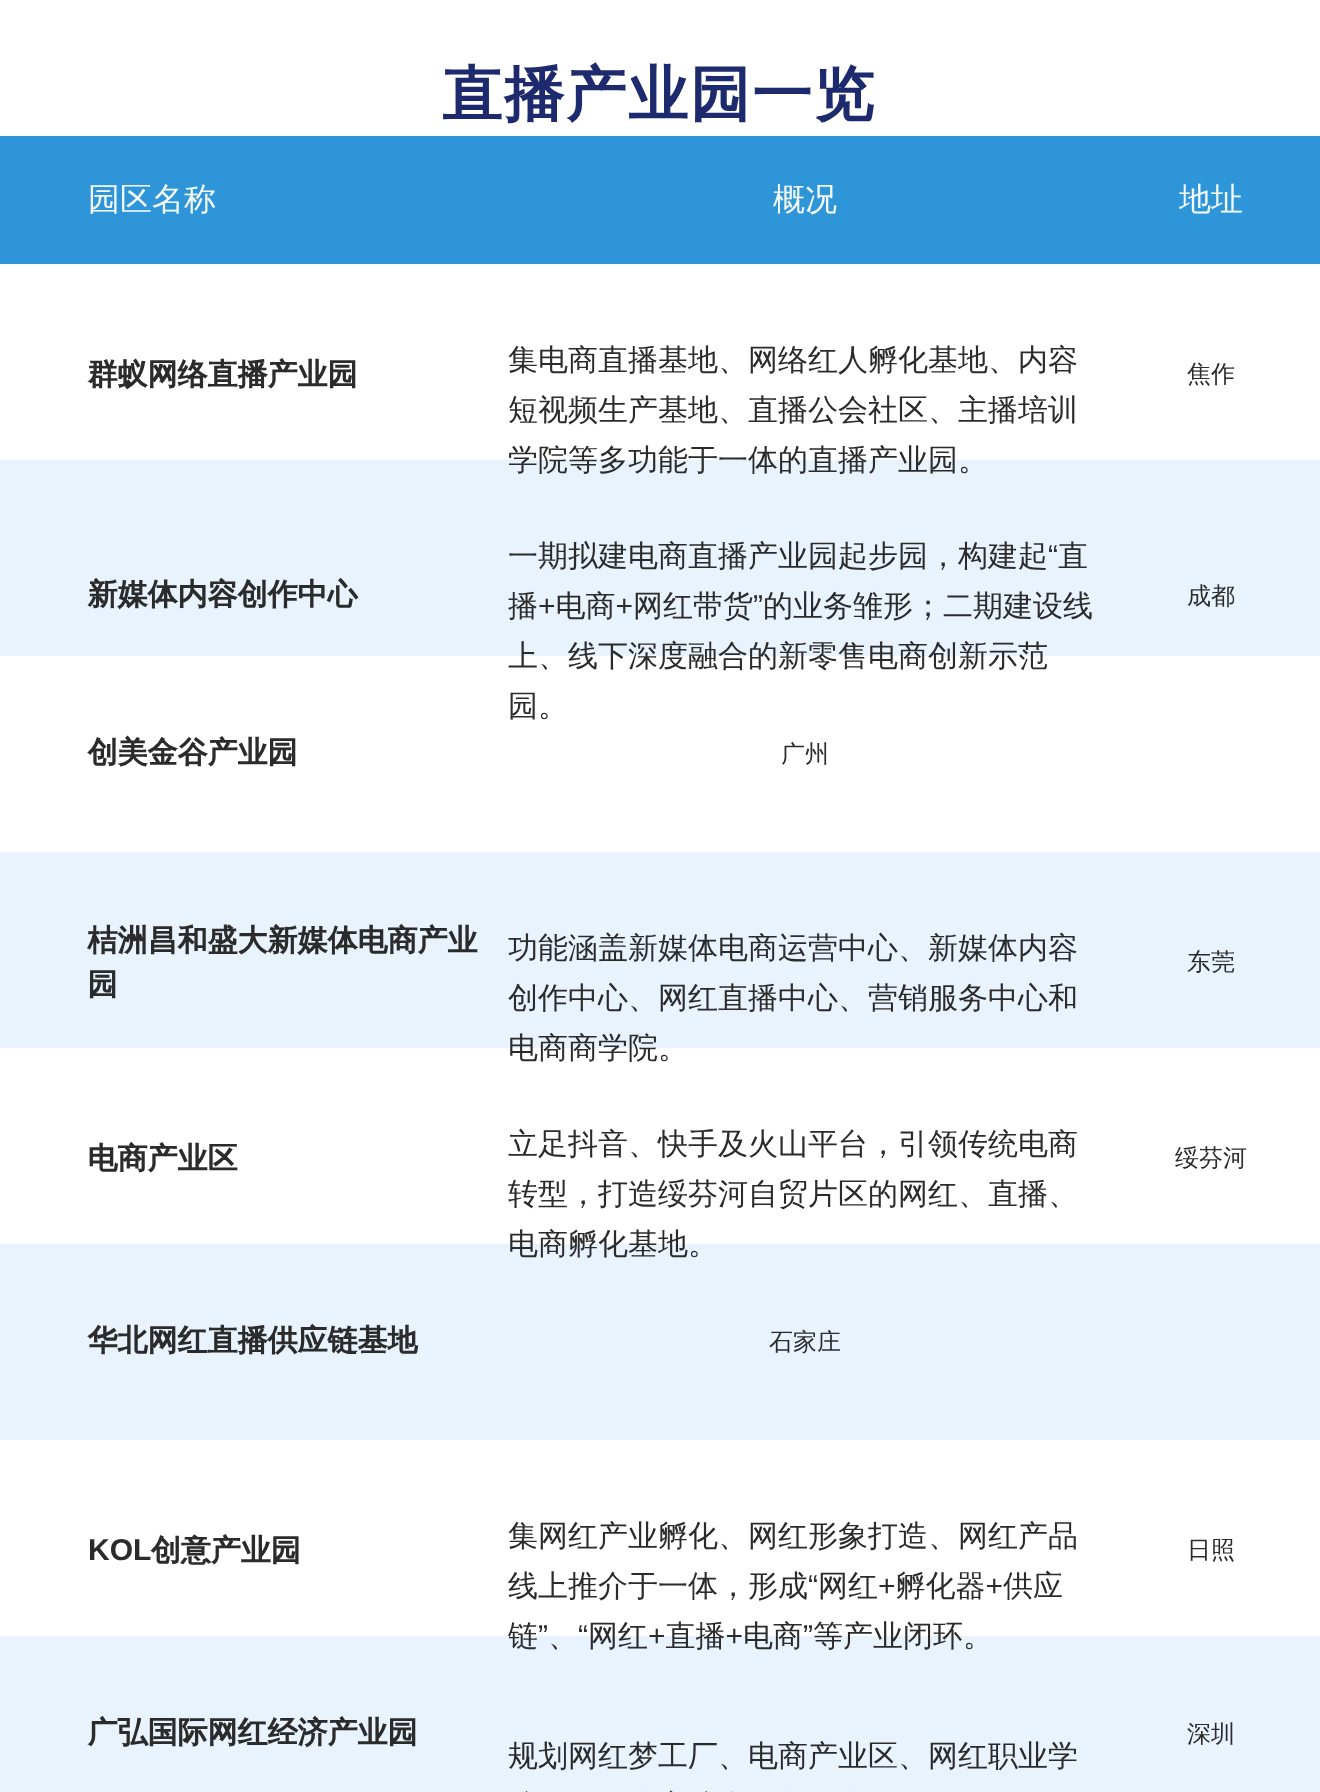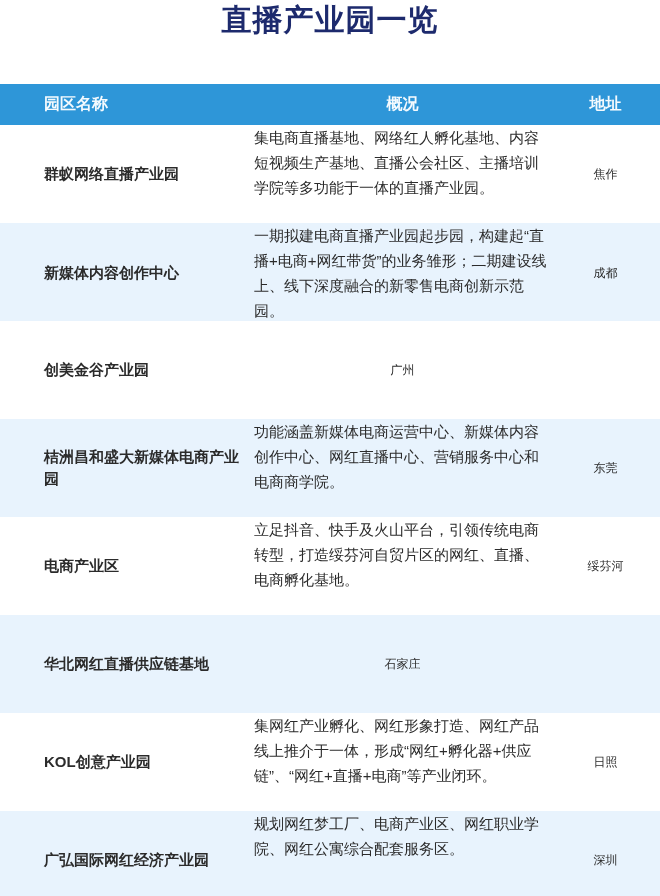--- a/index.html
+++ b/index.html
@@ -10,41 +10,40 @@
   }
   * { margin: 0; padding: 0; box-sizing: border-box; }
   html, body {
     width: 660px;
     height: 896px;
     overflow: hidden;
     background: #ffffff;
     font-family: "Liberation Sans", sans-serif;
   }
   .title-bar {
-    height: 84px;
+    height: 68px;
     display: flex;
-    align-items: flex-start;
+    align-items: flex-end;
     justify-content: center;
   }
   .page-title {
     font-size: 30px;
     font-weight: bold;
     color: var(--title-color);
     letter-spacing: 1px;
   }
   .table { width: 660px; }
   .thead {
     display: grid;
     grid-template-columns: 254px 297px 109px;
-    height: 41px;
+    height: 64px;
     background: var(--header-bg);
     color: #f4fafe;
     font-size: 16px;
     align-items: center;
-    font-weight: bold;
   }
   .th-name { padding-left: 44px; text-align: left; }
   .th-overview { text-align: center; }
   .th-address { text-align: center; }
   .row {
     display: grid;
     grid-template-columns: 254px 297px 109px;
     height: 98px;
     background: #ffffff;
   }
@@ -54,23 +53,24 @@
     padding-right: 4px;
     display: flex;
     align-items: center;
     font-size: 15px;
     color: var(--body-text);
     line-height: 22px;
     font-weight: bold;
   }
   .cell-overview {
     display: flex;
-    align-items: flex-start;
+    align-items: flex-end;
     font-size: 15px;
     color: var(--body-text);
+    margin-top: 36px;
   }
   .cell-overview .txt { line-height: 25px; }
   .cell-address {
     display: flex;
     align-items: center;
     justify-content: center;
     font-size: 12px;
     color: var(--body-text);
   }
 </style>

